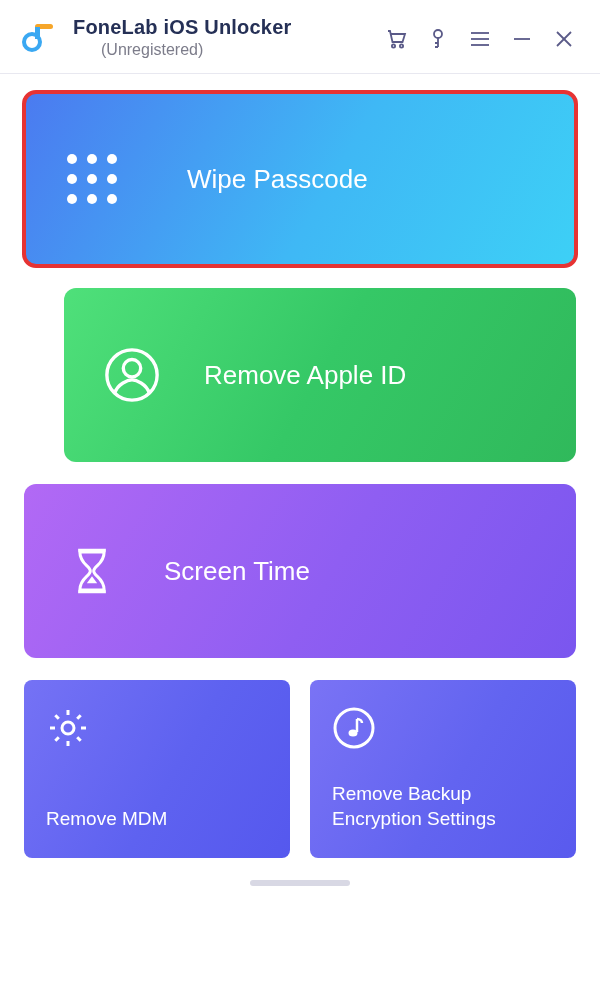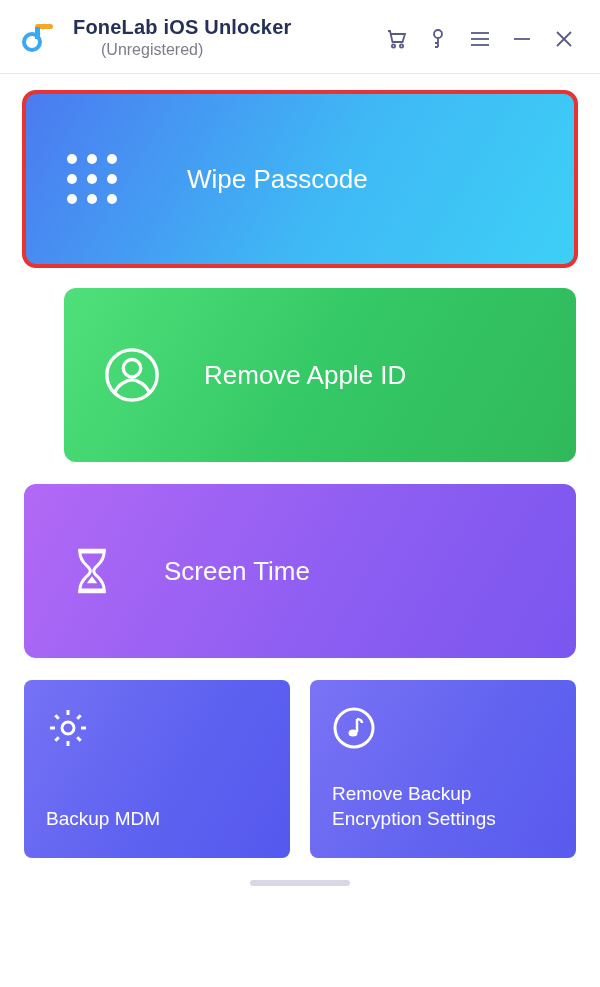--- a/index.html
+++ b/index.html
@@ -242,21 +242,21 @@
   </div>
 
   <div class="small-row">
     <div class="card-small bg-indigo">
       <span class="small-icon">
         <svg viewBox="0 0 44 44" width="44" height="44" fill="none" stroke="#fff" stroke-width="3" stroke-linejoin="round">
           <circle cx="22" cy="22" r="6"></circle>
           <path d="M22 4v5M22 35v5M40 22h-5M9 22H4M34.7 9.3l-3.5 3.5M12.8 31.2l-3.5 3.5M34.7 34.7l-3.5-3.5M12.8 12.8L9.3 9.3"></path>
         </svg>
       </span>
-      <span class="card-small-title">Backup MDM</span>
+      <span class="card-small-title">Remove MDM</span>
     </div>
 
     <div class="card-small bg-indigo2">
       <span class="small-icon">
         <svg viewBox="0 0 44 44" width="44" height="44" fill="none" stroke="#fff" stroke-width="3">
           <circle cx="22" cy="22" r="19"></circle>
           <path d="M25 13v13" stroke-width="2.5"></path>
           <ellipse cx="21" cy="27" rx="4.5" ry="3.5" fill="#fff" stroke="none"></ellipse>
           <path d="M25 13c3 0 5 2 5 4" stroke-width="2.5"></path>
         </svg>

